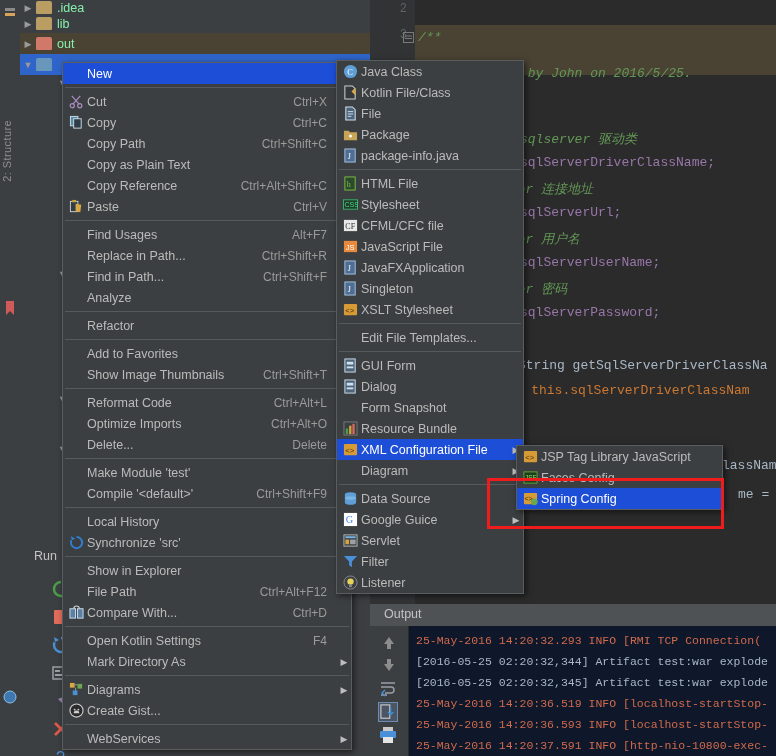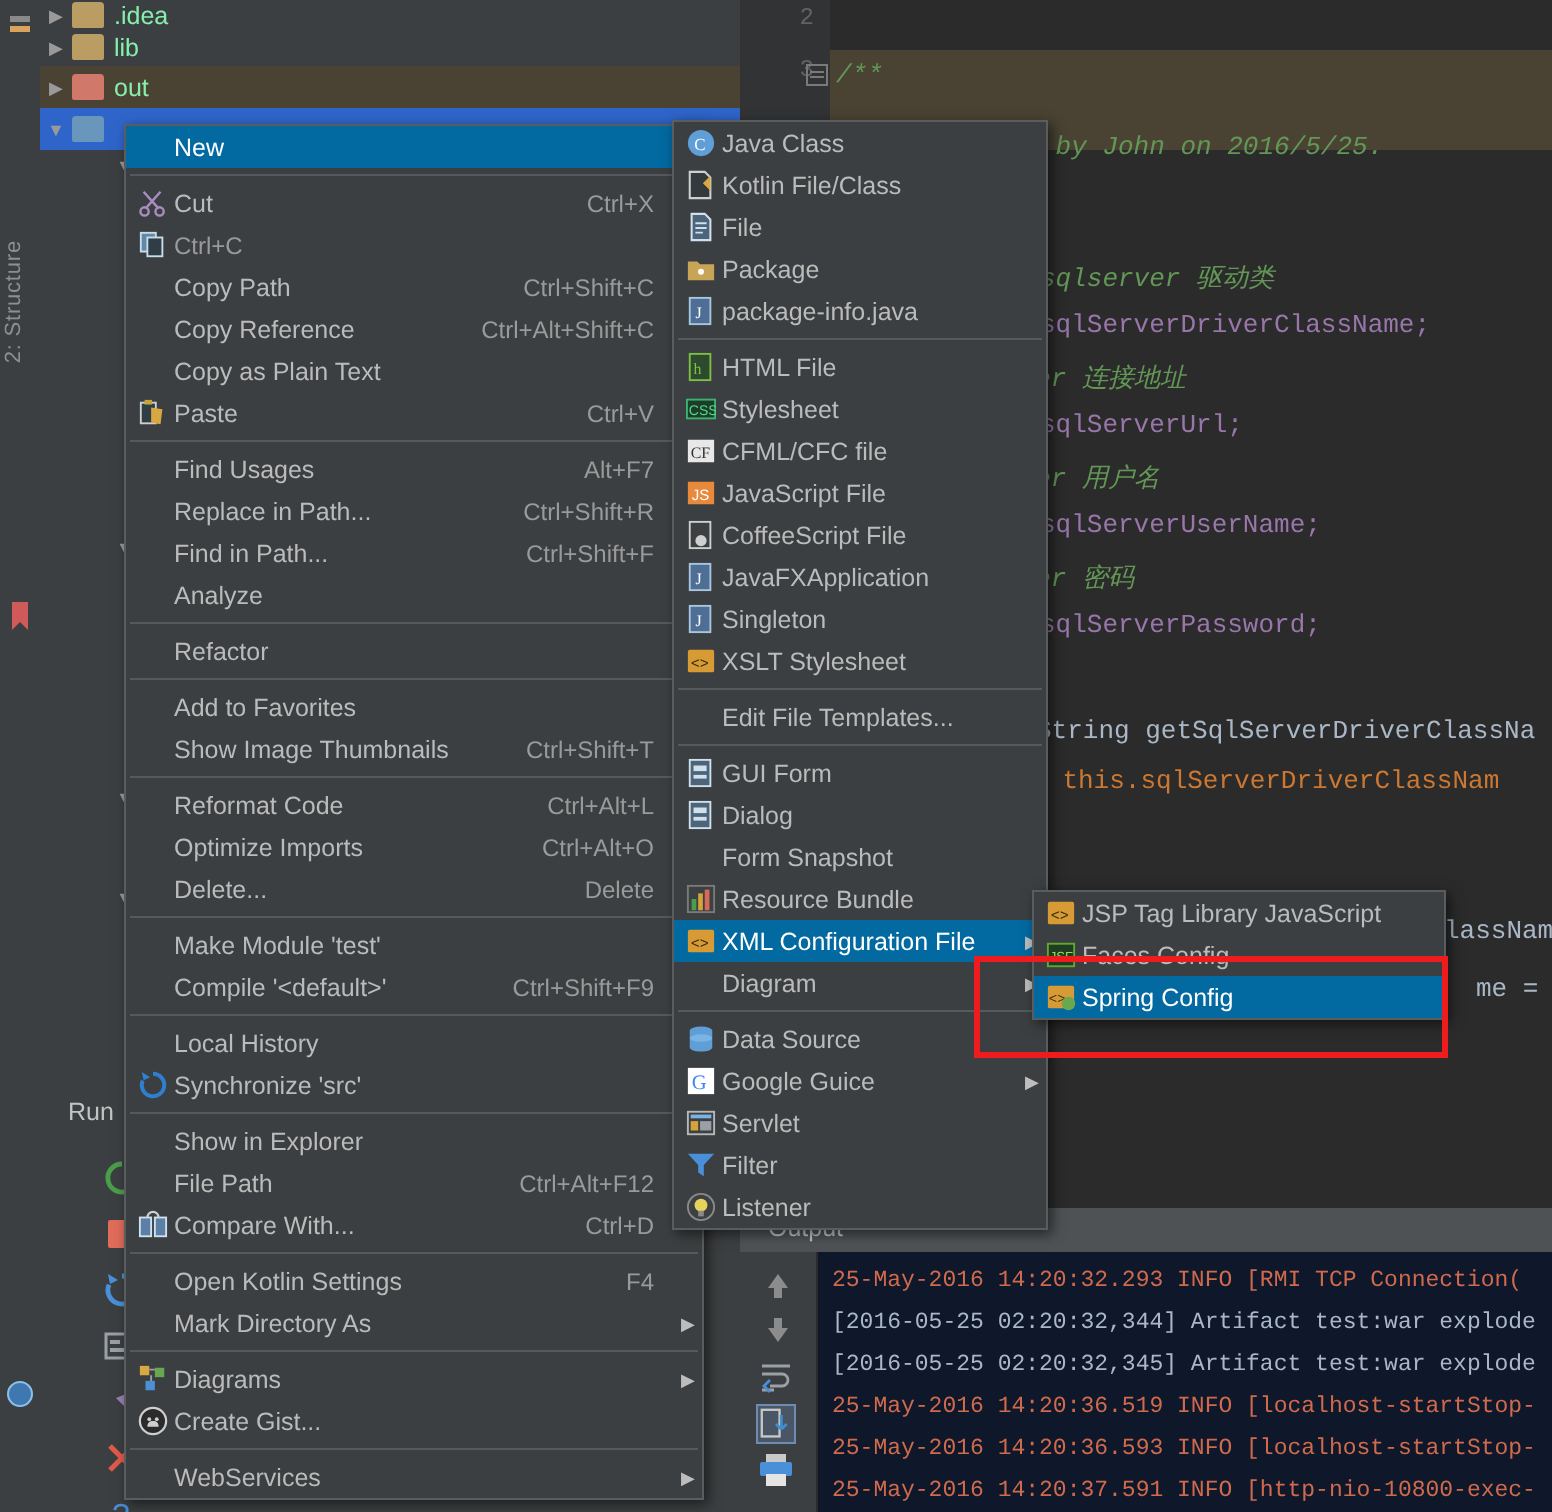--- a/index.html
+++ b/index.html
@@ -58,21 +58,21 @@
   .runbtn{width:22px;height:22px;margin:6px auto;}
   .runtab{position:absolute;left:48px;width:58px;height:26px;font-size:12px;color:#c3c3c3;
           display:flex;align-items:center;padding-left:8px;}
   .runtab.act{background:#4e5254;}
 
   
   .menu{position:absolute;background:#3c3f41;border:1px solid #5a5d5e;
         box-shadow:2px 2px 6px rgba(0,0,0,.55);}
   .mi{position:relative;height:21px;display:flex;align-items:center;
       font-size:12.5px;color:#bbbbbb;cursor:default;}
-  .mi.sel{background:#0369a1;color:#ffffff;}
+  .mi.sel{background:#1d4ed8;color:#ffffff;}
   .mi .ic{width:22px;min-width:22px;height:16px;display:flex;align-items:center;justify-content:center;margin-left:2px;}
   .mi .tx{flex:1;white-space:nowrap;}
   .mi .acc{color:#9a9a9a;font-size:12px;padding-right:10px;white-space:nowrap;}
   .mi.sel .acc{color:#e4e4e4;}
   .mi .arw{width:14px;text-align:center;font-size:9px;color:#bdbdbd;}
   .sep{height:1px;background:#565a5c;margin:3px 2px;}
 
   
   .redbox{position:absolute;border:3px solid #ee1c1c;pointer-events:none;}
   svg{display:block;}
@@ -311,39 +311,40 @@
         <span class="acc">Ctrl+X</span>
         <span class="arw"></span>
       </div>
       <div class="mi">
         <span class="ic">
           <svg width="15" height="15" viewBox="0 0 16 16">
             <rect x="1.5" y="1.5" width="8" height="10" fill="#5d8aa8" stroke="#c9dcea"></rect>
             <rect x="5" y="4" width="8" height="10" fill="#2f3e46" stroke="#c9dcea"></rect>
           </svg>
         </span>
+        <span class="tx">Copy</span>
         <span class="acc">Ctrl+C</span>
         <span class="arw"></span>
       </div>
       <div class="mi">
         <span class="ic"></span>
         <span class="tx">Copy Path</span>
         <span class="acc">Ctrl+Shift+C</span>
         <span class="arw"></span>
       </div>
       <div class="mi">
         <span class="ic"></span>
+        <span class="tx">Copy as Plain Text</span>
+        <span class="acc"></span>
+        <span class="arw"></span>
+      </div>
+      <div class="mi">
+        <span class="ic"></span>
         <span class="tx">Copy Reference</span>
         <span class="acc">Ctrl+Alt+Shift+C</span>
-        <span class="arw"></span>
-      </div>
-      <div class="mi">
-        <span class="ic"></span>
-        <span class="tx">Copy as Plain Text</span>
-        <span class="acc"></span>
         <span class="arw"></span>
       </div>
       <div class="mi">
         <span class="ic">
           <svg width="15" height="15" viewBox="0 0 16 16">
             <rect x="1.5" y="2.5" width="8" height="11" fill="#2f3e46" stroke="#cfcfcf"></rect>
             <rect x="3.5" y="1" width="4" height="2.5" fill="#c9a23a"></rect>
             <path d="M7 5l6 1l-1 8l-5-1z" fill="#d8a843"></path>
           </svg>
         </span>
@@ -617,31 +618,20 @@
             <text x="3" y="11.5" font-size="8" fill="#ffffff" font-family="Liberation Sans, sans-serif">JS</text>
           </svg>
         </span>
         <span class="tx">JavaScript File</span>
         <span class="acc"></span>
         <span class="arw"></span>
       </div>
       <div class="mi">
         <span class="ic">
           <svg width="15" height="15" viewBox="0 0 16 16">
-            <rect x="2" y="1" width="11" height="14" fill="#3c4043" stroke="#cfcfcf"></rect>
-            <circle cx="8" cy="11" r="3" fill="#cfcfcf"></circle>
-          </svg>
-        </span>
-        <span class="tx">CoffeeScript File</span>
-        <span class="acc"></span>
-        <span class="arw"></span>
-      </div>
-      <div class="mi">
-        <span class="ic">
-          <svg width="15" height="15" viewBox="0 0 16 16">
             <rect x="2" y="1" width="11" height="14" fill="#4f6e95" stroke="#a8c6e0"></rect>
             <text x="5" y="11.5" font-size="8.5" fill="#ffffff" font-family="Liberation Serif, serif">J</text>
           </svg>
         </span>
         <span class="tx">JavaFXApplication</span>
         <span class="acc"></span>
         <span class="arw"></span>
       </div>
       <div class="mi">
         <span class="ic">

